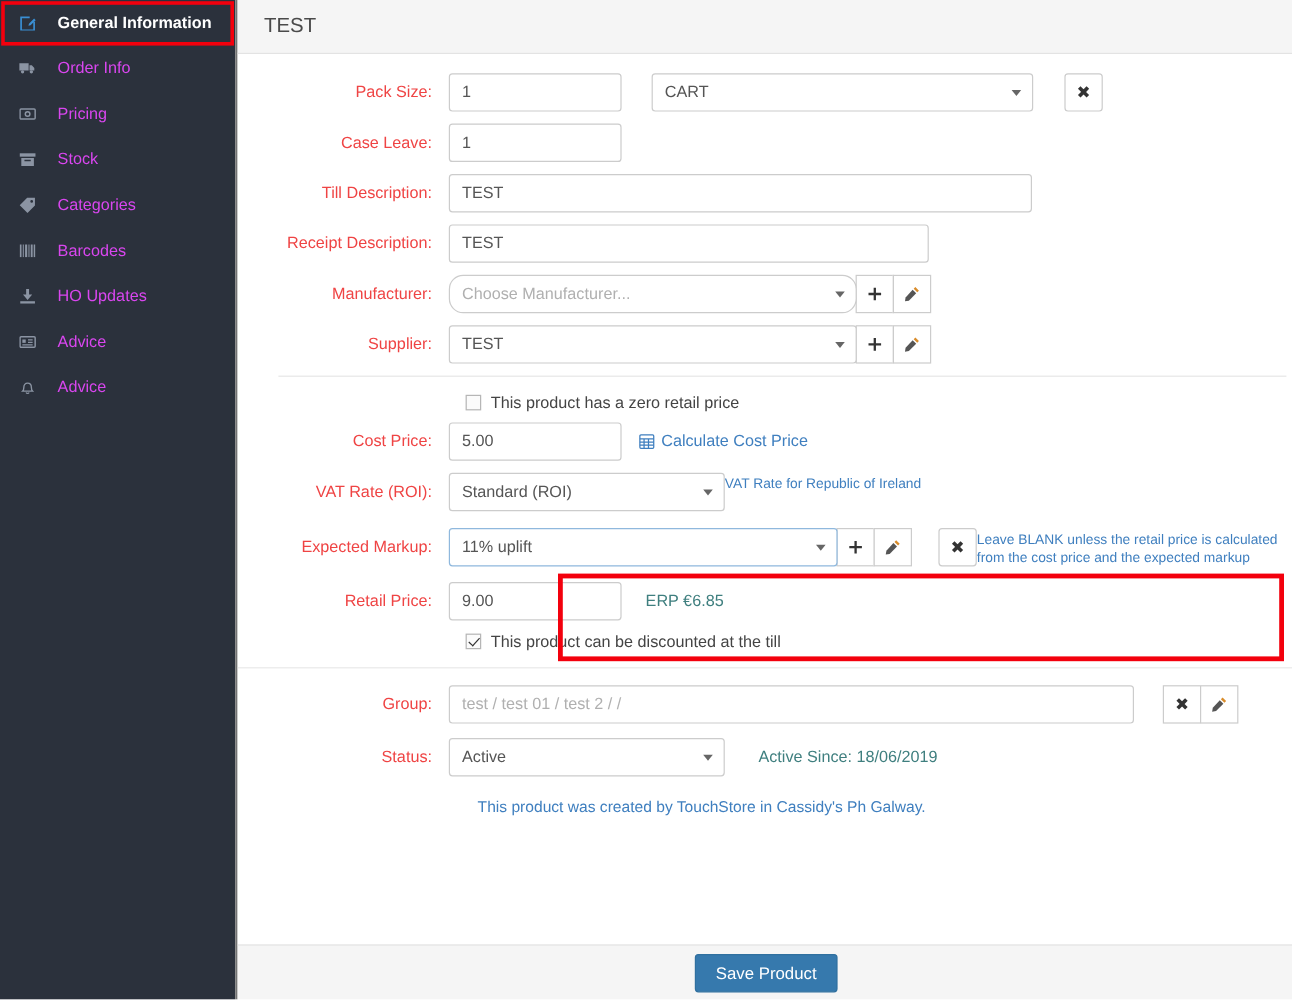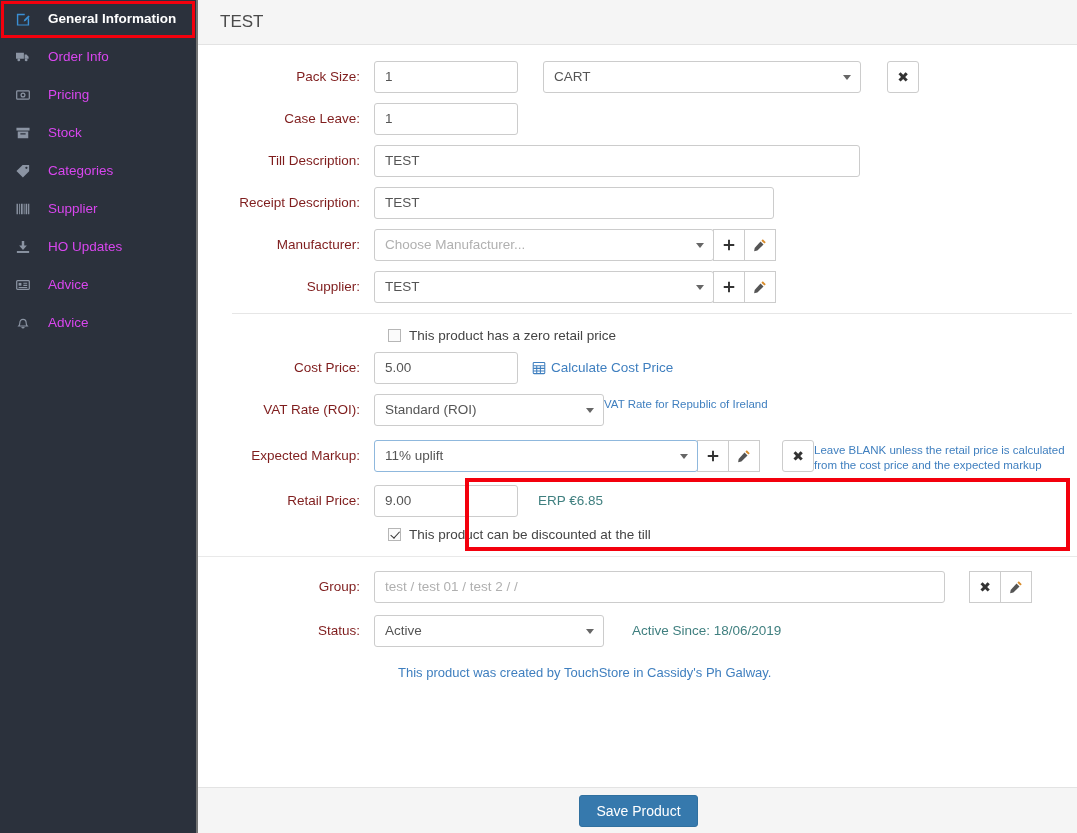--- a/index.html
+++ b/index.html
@@ -75,21 +75,21 @@
   .row {
     display: flex; align-items: flex-start;
     margin-bottom: 10px;
   }
   .label {
     width: 176px;
     flex: 0 0 176px;
     text-align: right;
     padding-right: 14px;
     font-size: 13.5px;
-    color: #7f1d1d;
+    color: #ef4444;
     line-height: 32px;
   }
   .fields { display: flex; align-items: flex-start; }
   .fcol { display: flex; flex-direction: row; }
 
   .input, .select {
     height: 32px;
     border: 1px solid #ccc;
     border-radius: 3px;
     background: #ffffff;
@@ -270,21 +270,21 @@
       <span class="nav-icon">
         <svg class="ico" viewBox="0 0 16 16" fill="currentColor">
             <rect x="0.6" y="2" width="1.6" height="12"></rect>
             <rect x="3.4" y="2" width="1" height="12"></rect>
             <rect x="5.6" y="2" width="2" height="12"></rect>
             <rect x="8.8" y="2" width="1" height="12"></rect>
             <rect x="11" y="2" width="1.8" height="12"></rect>
             <rect x="13.8" y="2" width="1.4" height="12"></rect>
           </svg>
       </span>
-      <span class="nav-label">Supplier</span>
+      <span class="nav-label">Barcodes</span>
     </div>
 
     <div class="nav-item">
       <span class="nav-icon">
         <svg class="ico" viewBox="0 0 16 16" fill="currentColor">
             <path d="M6.6 1h2.8v5.2h3L8 11.4 3.6 6.2h3V1z"></path>
             <rect x="1" y="12.6" width="14" height="2.2"></rect>
           </svg>
       </span>
       <span class="nav-label">HO Updates</span>
@@ -351,21 +351,21 @@
       <div class="row">
         <div class="label">Receipt Description:</div>
         <div class="fields">
           <div class="input" style="width:400px;">TEST</div>
         </div>
       </div>
 
       <div class="row">
         <div class="label">Manufacturer:</div>
         <div class="fields btn-group">
-          <div class="select placeholder" style="width:340px;">
+          <div class="select placeholder" style="width:340px;border-radius:12px;">
             <span>Choose Manufacturer...</span>
             <span class="caret"></span>
           </div>
           <div class="btn-sq">
             <svg class="ico" viewBox="0 0 16 16" fill="currentColor">
                 <path d="M6.9 2h2.2v4.9H14v2.2H9.1V14H6.9V9.1H2V6.9h4.9V2z"></path>
               </svg>
           </div>
           <div class="btn-sq">
             <svg class="ico" viewBox="0 0 16 16" fill="#d98c2b">

